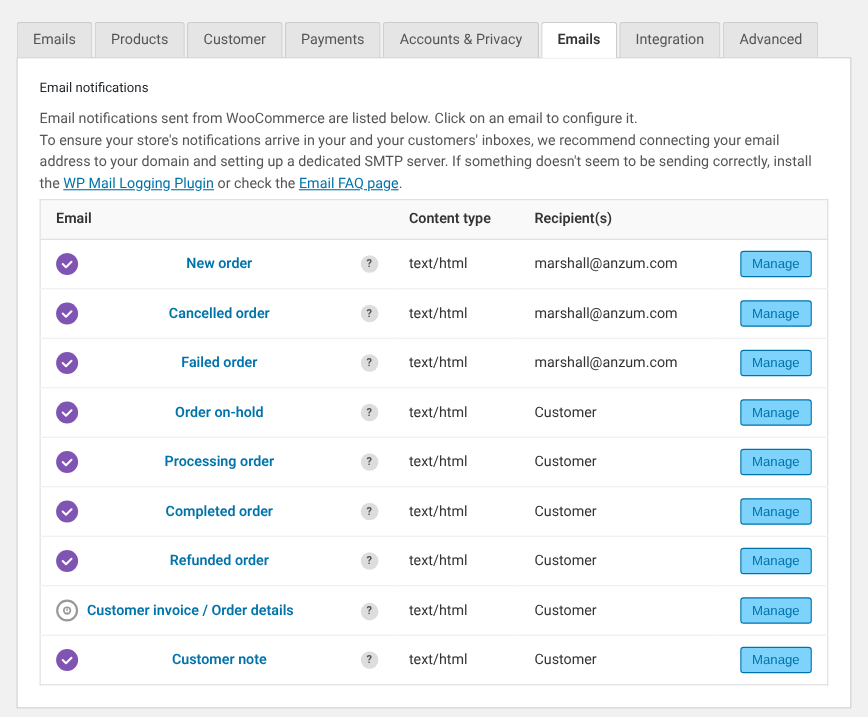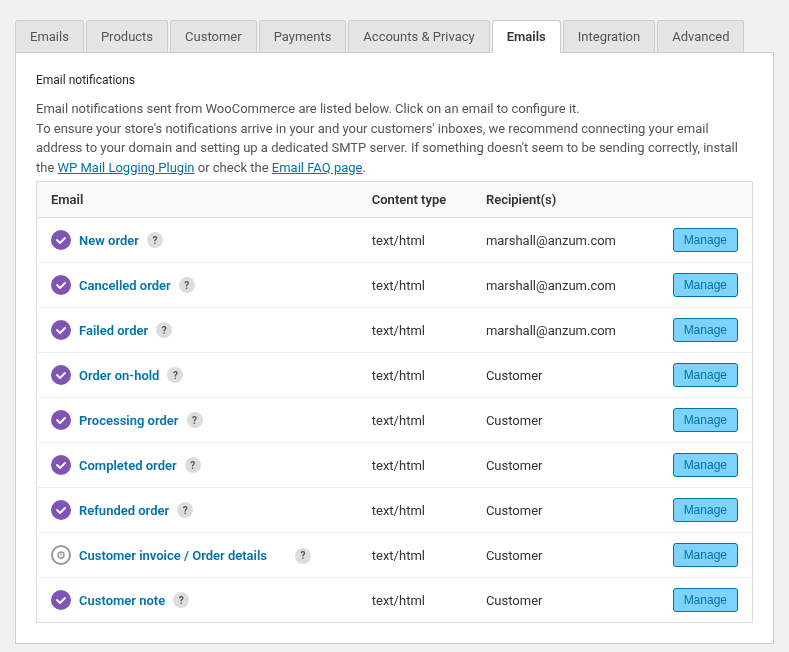--- a/index.html
+++ b/index.html
@@ -82,20 +82,21 @@
       vertical-align: middle;
       font-size: 13px;
     }
     .email-table tr:last-child td {
       border-bottom: none;
     }
     .email-name-cell {
       display: flex;
       align-items: center;
       gap: 8px;
+      justify-content: space-between;
     }
     .email-link {
       color: #0073aa;
       font-weight: 600;
       text-decoration: none;
       cursor: pointer;
     }
     .check-icon {
       width: 20px;
       height: 20px;

